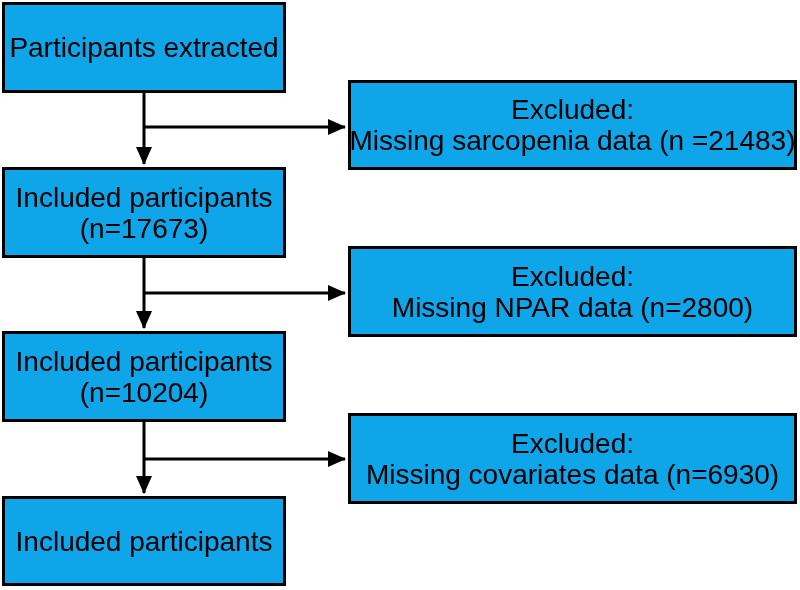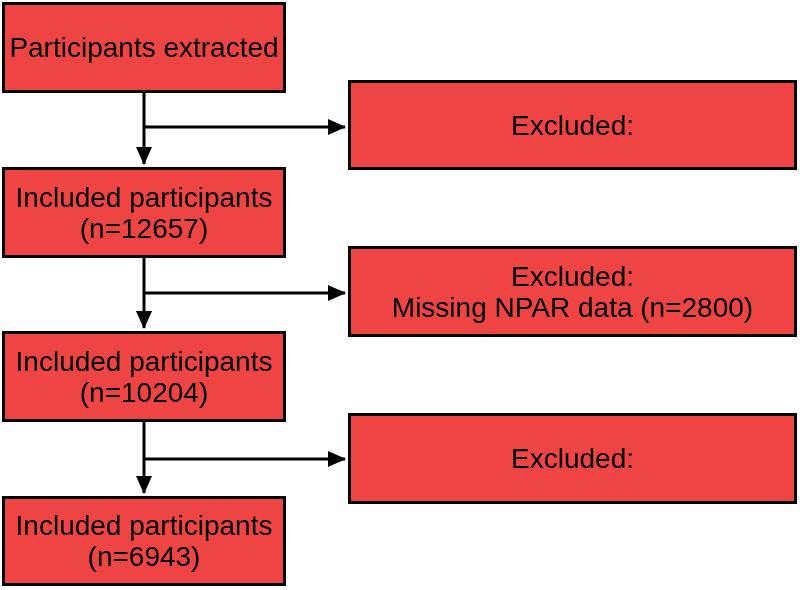--- a/index.html
+++ b/index.html
@@ -19,21 +19,21 @@
   .connectors {
     position: absolute;
     left: 0;
     top: 0;
     pointer-events: none;
   }
   .box {
     position: absolute;
     box-sizing: border-box;
     border: 3px solid #000000;
-    background: #ef4444;
+    background: #0ea5e9;
     display: flex;
     flex-direction: column;
     align-items: center;
     justify-content: center;
     text-align: center;
     font-size: 28px;
     line-height: 31px;
     white-space: nowrap;
   }
   .main-col { left: 2px;   width: 284px; }
@@ -69,39 +69,40 @@
     <line x1="144" y1="422" x2="144" y2="493" stroke="#000000" stroke-width="3" marker-end="url(#ah)"></line>
     <line x1="143" y1="459" x2="345" y2="459" stroke="#000000" stroke-width="3" marker-end="url(#ah)"></line>
   </svg>
 
   <div class="box main-col" id="box-extracted">
     <span>Participants extracted</span>
   </div>
 
   <div class="box excl-col" id="box-excluded-1">
     <span>Excluded:</span>
+    <span>Missing sarcopenia data (n =21483)</span>
   </div>
 
   <div class="box main-col" id="box-included-1">
     <span>Included participants</span>
-    <span>(n=12657)</span>
+    <span>(n=17673)</span>
   </div>
 
   <div class="box excl-col" id="box-excluded-2">
     <span>Excluded:</span>
     <span>Missing NPAR data (n=2800)</span>
   </div>
 
   <div class="box main-col" id="box-included-2">
     <span>Included participants</span>
     <span>(n=10204)</span>
   </div>
 
   <div class="box excl-col" id="box-excluded-3">
     <span>Excluded:</span>
+    <span>Missing covariates data (n=6930)</span>
   </div>
 
   <div class="box main-col" id="box-included-3">
     <span>Included participants</span>
-    <span>(n=6943)</span>
   </div>
 
 </div>
 
 </body></html>

